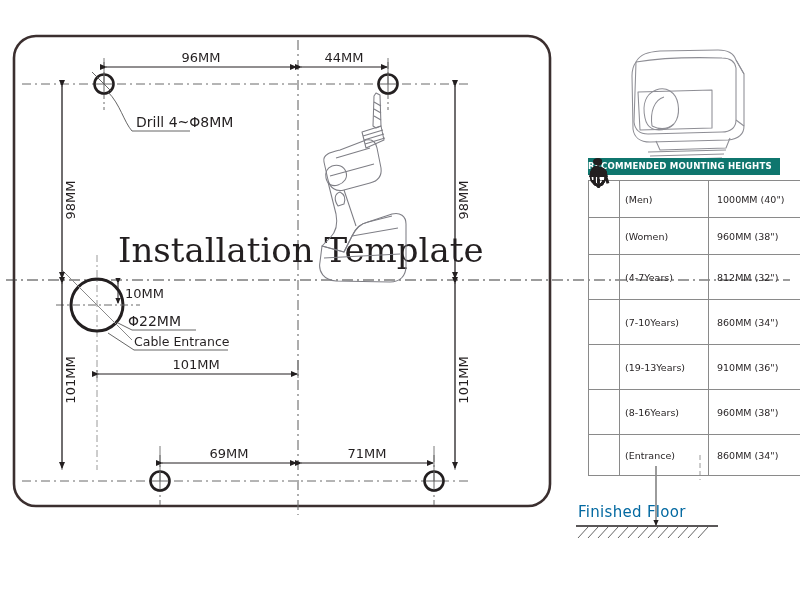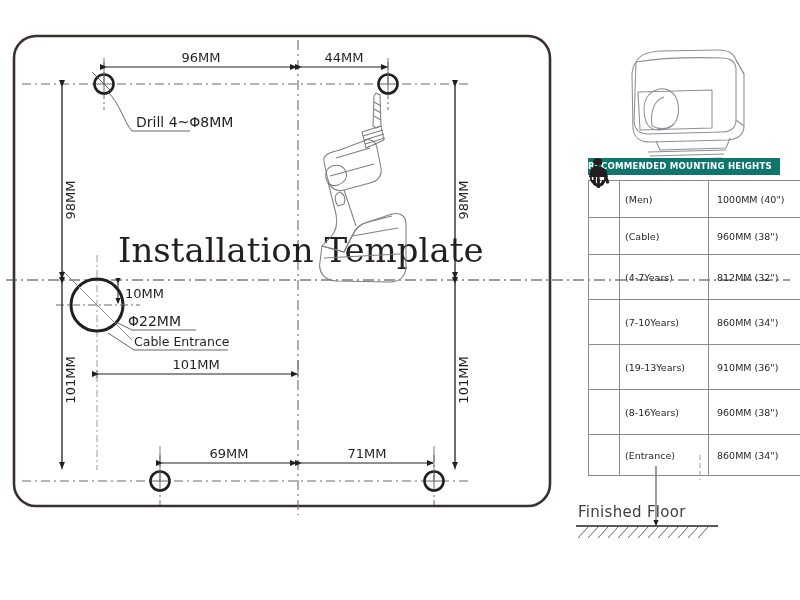--- a/index.html
+++ b/index.html
@@ -28,21 +28,21 @@
   table td{border:1px solid #8a8a8a;padding:0;}
   td.icon-cell{width:30px;text-align:center;vertical-align:middle;padding:2px 0;}
   td.label-cell{font-size:9.5px;color:#231f20;padding-left:5px;white-space:nowrap;}
   td.val-cell{font-size:9.5px;color:#231f20;padding-left:8px;white-space:nowrap;border-left:1px solid #8a8a8a;}
   tr.r-men td, tr.r-women td{height:32px;}
   tr.r-kid td{height:40px;margin-top:21px;}
   tr.r-dis td{height:36px;}
   .ico{display:block;margin:0 auto;}
   #floor-label{
     position:absolute;left:578px;top:503px;
-    font-size:15px;color:#404040;font-family:"DejaVu Sans", sans-serif;
+    font-size:15px;color:#0369a1;font-family:"DejaVu Sans", sans-serif;
     letter-spacing:.3px;white-space:nowrap;
   }
 </style>
 </head>
 <body>
 
 <div id="root">
 
   <svg width="800" height="600" viewBox="0 0 800 600">
     <defs>
@@ -263,21 +263,21 @@
 
         <tr class="r-women">
           <td class="icon-cell">
             <svg class="ico" width="17" height="26" viewBox="0 0 17 26">
               <circle cx="8.5" cy="3.6" r="3.2" fill="#231f20"></circle>
               <path d="M8.5,8 C11.6,8 13,10 13.8,13 L15.4,19 L1.6,19 L3.2,13 C4,10 5.4,8 8.5,8 Z" fill="#231f20"></path>
               <path d="M6.2,19 L10.8,19 L10.4,25 L6.6,25 Z" fill="#231f20"></path>
               <rect x="7.9" y="19" width="1.2" height="6" fill="#fff"></rect>
             </svg>
           </td>
-          <td class="label-cell">(Cable)</td>
+          <td class="label-cell">(Women)</td>
           <td class="val-cell">960MM (38")</td>
         </tr>
 
         <tr class="r-kid">
           <td class="icon-cell">
             <svg class="ico" width="21" height="32" viewBox="0 0 21 32">
               <circle cx="10.5" cy="4" r="3.4" fill="#231f20"></circle>
               <path d="M10.5,9 C15,9 18.5,11.5 19,15.5 L19.4,19 L1.6,19 L2,15.5 C2.5,11.5 6,9 10.5,9 Z" fill="#231f20"></path>
               <path d="M4.2,22 C4.2,25.6 6.8,28.6 10.5,28.6 C14.2,28.6 16.8,25.6 16.8,22 L14.2,22 C14.2,24.4 12.6,26.2 10.5,26.2 C8.4,26.2 6.8,24.4 6.8,22 Z" fill="#231f20"></path>
               <rect x="9.7" y="21" width="1.7" height="9" fill="#231f20"></rect>

